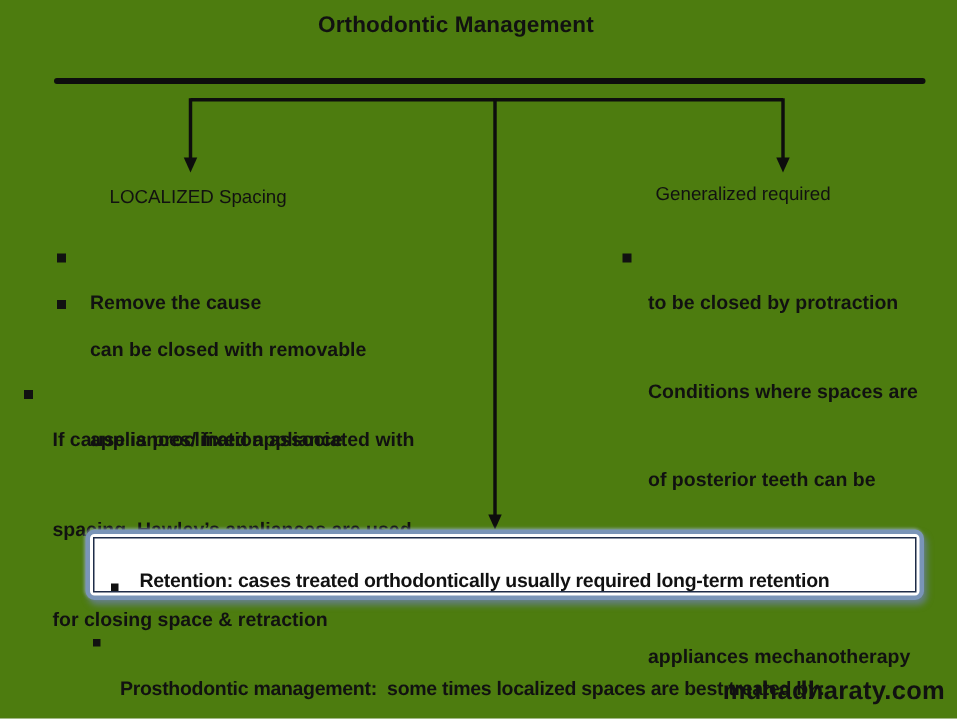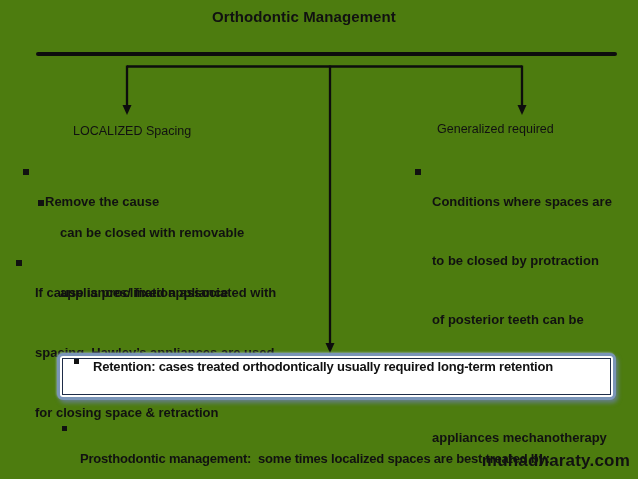--- a/index.html
+++ b/index.html
@@ -32,36 +32,36 @@
   }
   .bullet-marker{
     flex:0 0 auto;width:6px;height:6px;background:#111;margin-top:12px;
   }
   .bullet-lines{white-space:pre;}
   .lh30 .bullet-lines > div{line-height:30px;}
   .lh29 .bullet-lines > div{line-height:29px;}
   .gap16{margin-right:16px;}
   .gap13{margin-right:13px;}
   .gap11{margin-right:11px;}
-  #bullet-left-1{left:23px;top:157px;justify-content:center;}
+  #bullet-left-1{left:38px;top:157px;justify-content:center;}
   #bullet-left-2{left:38px;top:188px;}
   #bullet-left-3{left:16px;top:248px;}
   #bullet-right-1{left:415px;top:157px;}
   .retention-box{
     position:absolute;left:57px;top:353px;width:549px;height:37px;
     background:#fff;
     border:3px solid #7a95b8;border-radius:6px;
     box-shadow:2px 3px 4px rgba(105,128,156,.8),-1px -1px 2px rgba(168,188,212,.55);
     padding:2px;
     box-sizing:content-box;
   }
   .retention-inner{
     height:100%;
     border:1px solid #1e2c48;
-    display:flex;align-items:flex-start;
+    display:flex;align-items:flex-end;
     padding-left:11px;
     box-sizing:border-box;
     font-weight:bold;font-size:13px;letter-spacing:-.2px;white-space:pre;
   }
   .retention-inner .bullet-marker{margin-top:0;width:5px;height:5px;margin-right:14px;}
   #bullet-bottom-1{left:62px;top:414px;letter-spacing:-.2px;}
   #bullet-bottom-1 .bullet-marker{width:5px;height:5px;}
   .watermark{
     position:absolute;right:8px;top:451px;
     font-size:17px;font-weight:bold;letter-spacing:.2px;white-space:pre;
@@ -111,22 +111,22 @@
     <div class="bullet-lines">
       <div>If cause is proclination associated with</div>
       <div>spacing. Hawley’s appliances are used</div>
       <div>for closing space &amp; retraction</div>
     </div>
   </div>
 
   <div class="bullet-item lh29" id="bullet-right-1">
     <span class="bullet-marker gap11"></span>
     <div class="bullet-lines">
+      <div>to be closed by protraction</div>
       <div>Conditions where spaces are</div>
-      <div>to be closed by protraction</div>
       <div>of posterior teeth can be</div>
       <div>achieved only by fixed</div>
       <div>appliances mechanotherapy</div>
     </div>
   </div>
 
   <div class="retention-box">
     <div class="retention-inner">
       <span class="bullet-marker"></span>
       <span>Retention: cases treated orthodontically usually required long-term retention</span>

